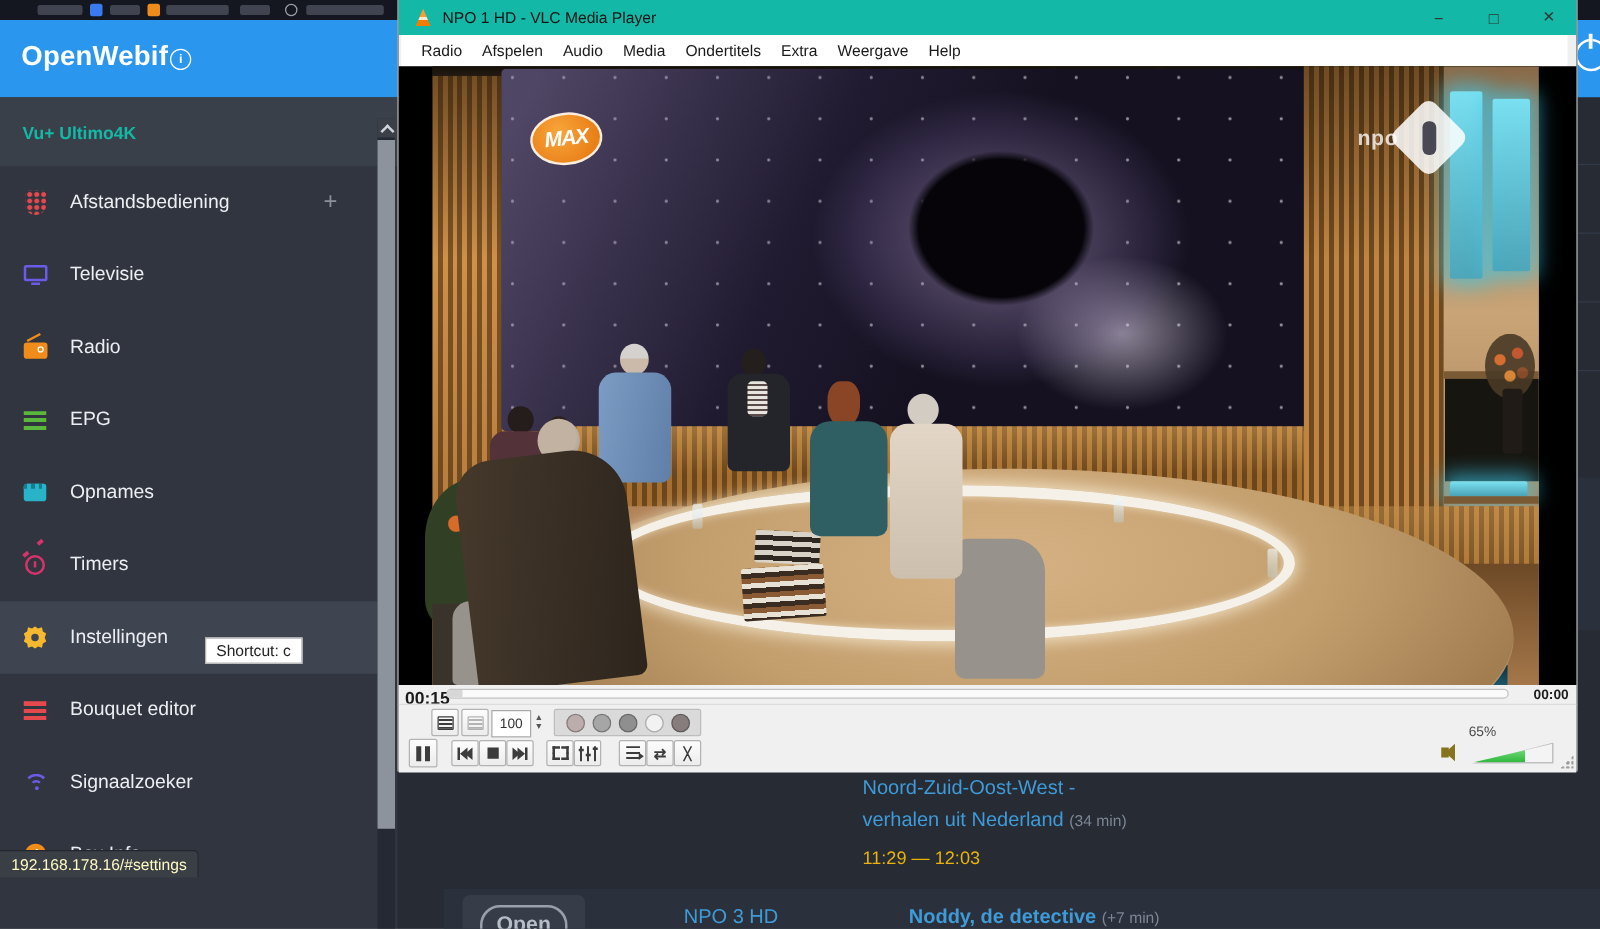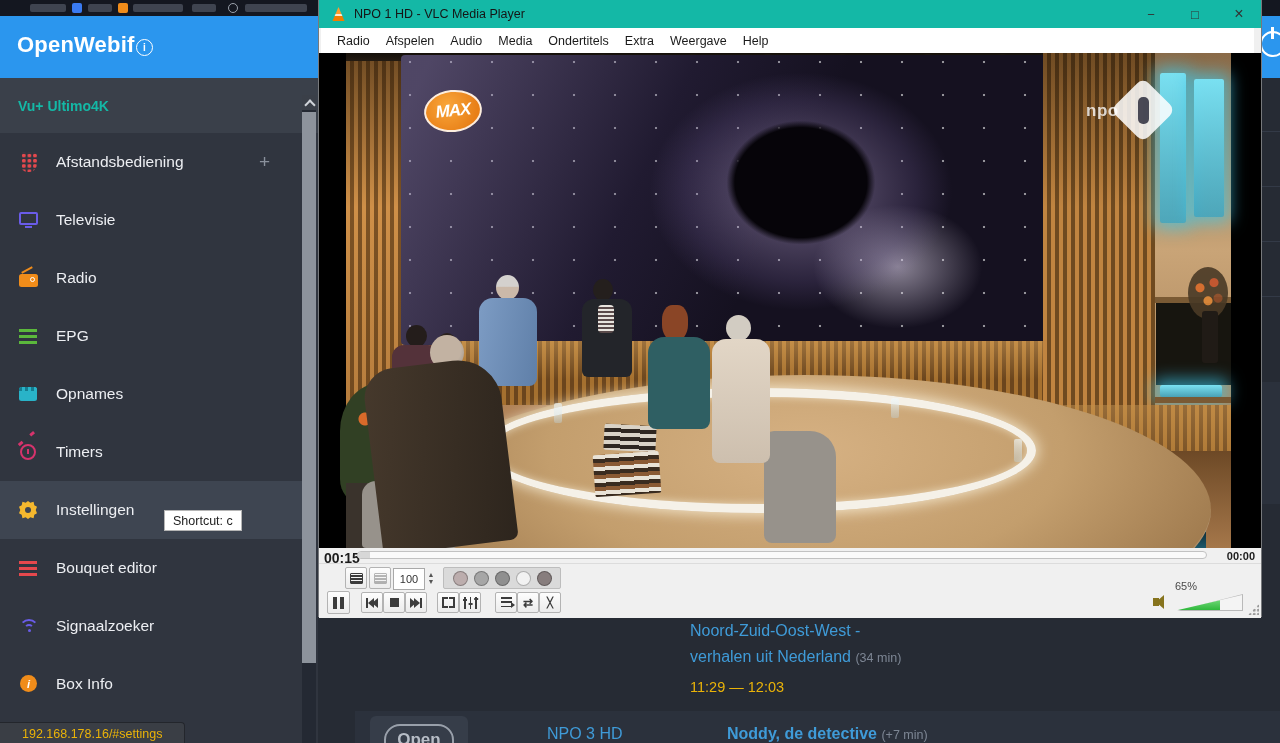--- a/index.html
+++ b/index.html
@@ -80,22 +80,22 @@
 
   
   .sb-track{position:absolute;left:302px;top:17px;width:14px;height:648px;background:#242933}
   .sb-arrow{position:absolute;left:302px;top:17px;width:14px;height:15px;background:#3a3f48}
   .sb-arrow::after{content:"";position:absolute;left:4px;top:6px;width:6px;height:6px;border-left:2px solid #d0d4da;border-top:2px solid #d0d4da;transform:rotate(45deg)}
   .sb-thumb{position:absolute;left:302px;top:34px;width:14px;height:551px;background:#8d939c}
 
   
   .tooltip{left:164px;top:510px;height:21px;background:#fff;border:1px solid #b5b5b5;color:#222;font-size:12.5px;
            display:flex;align-items:center;padding:0 8px;z-index:6;box-sizing:border-box}
-  .statusbar{left:0;top:722px;height:21px;background:#3a3e45;border:1px solid #23262c;border-left:none;border-bottom:none;
-             border-top-right-radius:4px;color:#eab308;font-size:12.5px;display:flex;align-items:center;padding:0 22px;z-index:7}
+  .statusbar{left:0;top:680px;height:21px;background:#3a3e45;border:1px solid #23262c;border-left:none;border-bottom:none;
+             border-top-right-radius:4px;color:#fef9c3;font-size:12.5px;display:flex;align-items:center;padding:0 9px;z-index:7}
 
   
   .vlc{left:318px;top:0;width:944px;height:617px;z-index:5;border-left:1px solid #77797c;border-right:1px solid #77797c;
        border-bottom:1px solid #8a8a8a;box-sizing:border-box;background:#f0f0f0}
   .vlc-title{position:absolute;left:0;top:0;width:100%;height:28px;background:#14b8a6}
   .cone{position:absolute;left:12px;top:7px;width:15px;height:14px;clip-path:polygon(50% 0,90% 100%,10% 100%);
         background:linear-gradient(180deg,#ff9c2e 0 48%,#ffe8cf 48% 62%,#f27d00 62%)}
   .vlc-title-text{position:absolute;left:35px;top:7px;font-size:12.5px;color:#151515}
   .win-btn{position:absolute;top:0;width:44px;height:28px;display:flex;align-items:center;justify-content:center;font-size:13px;color:#333}
   .wb-min{right:88px}.wb-max{right:44px}.wb-close{right:0;font-size:16px}

